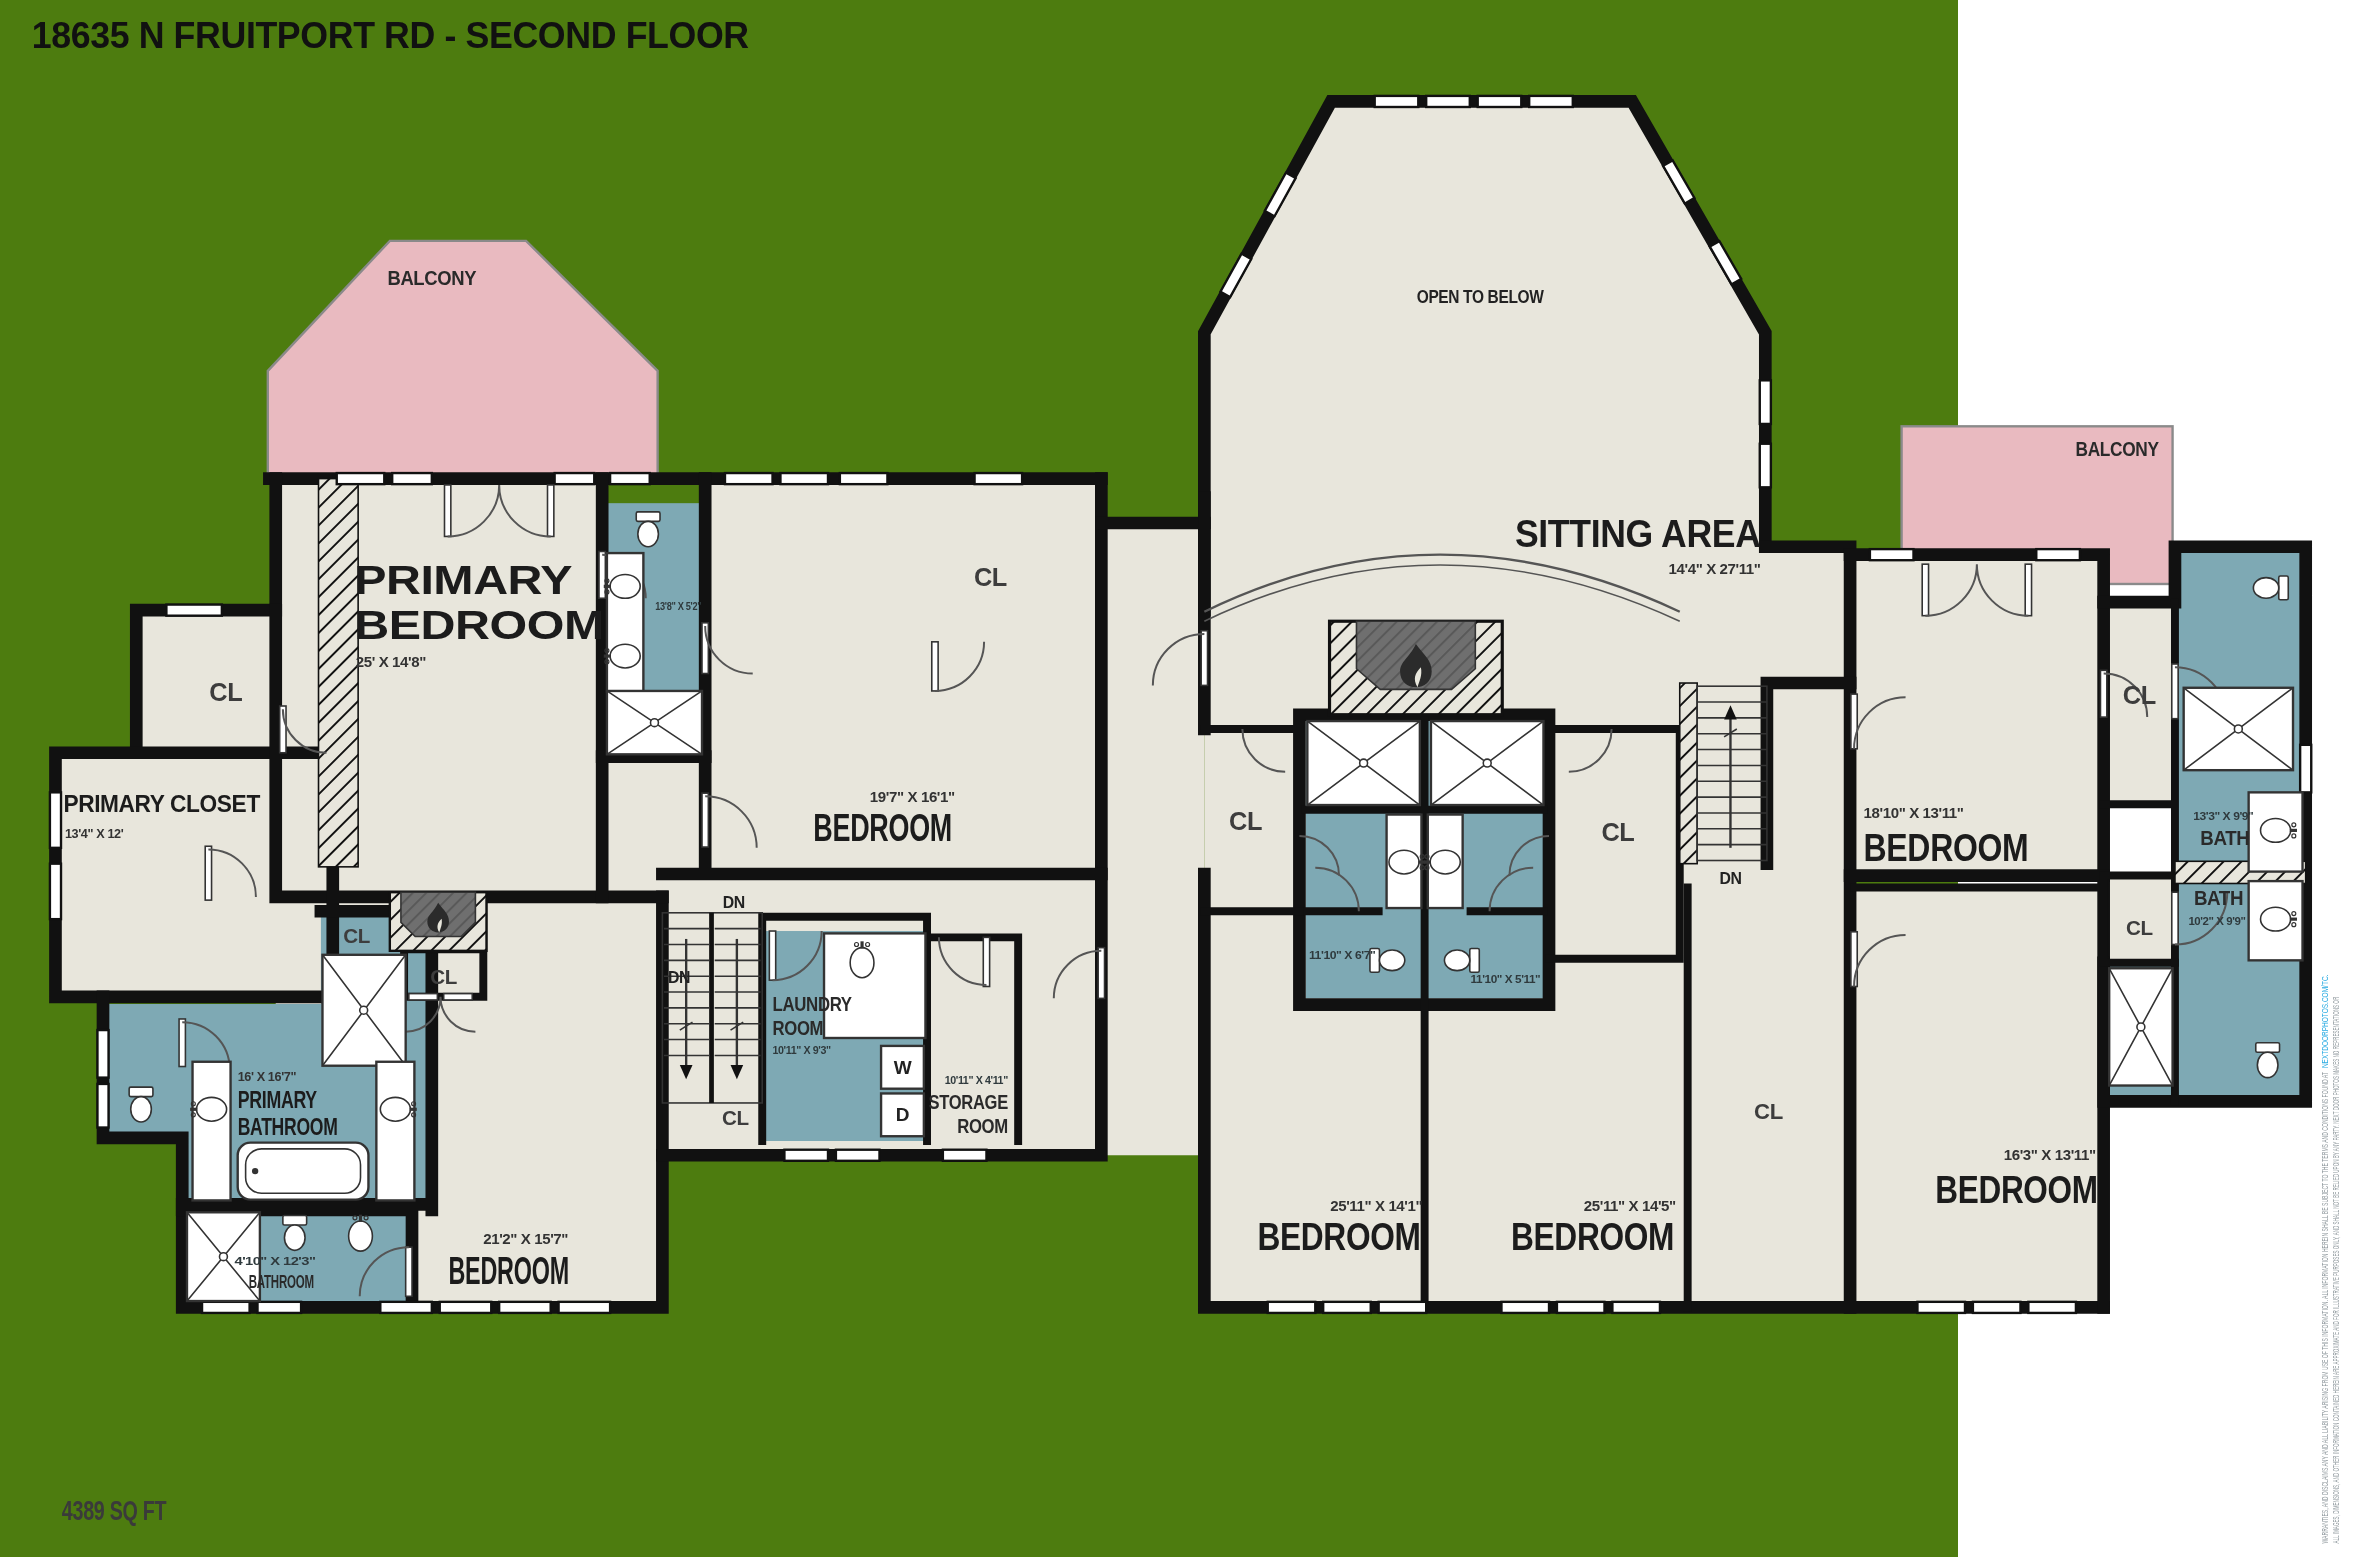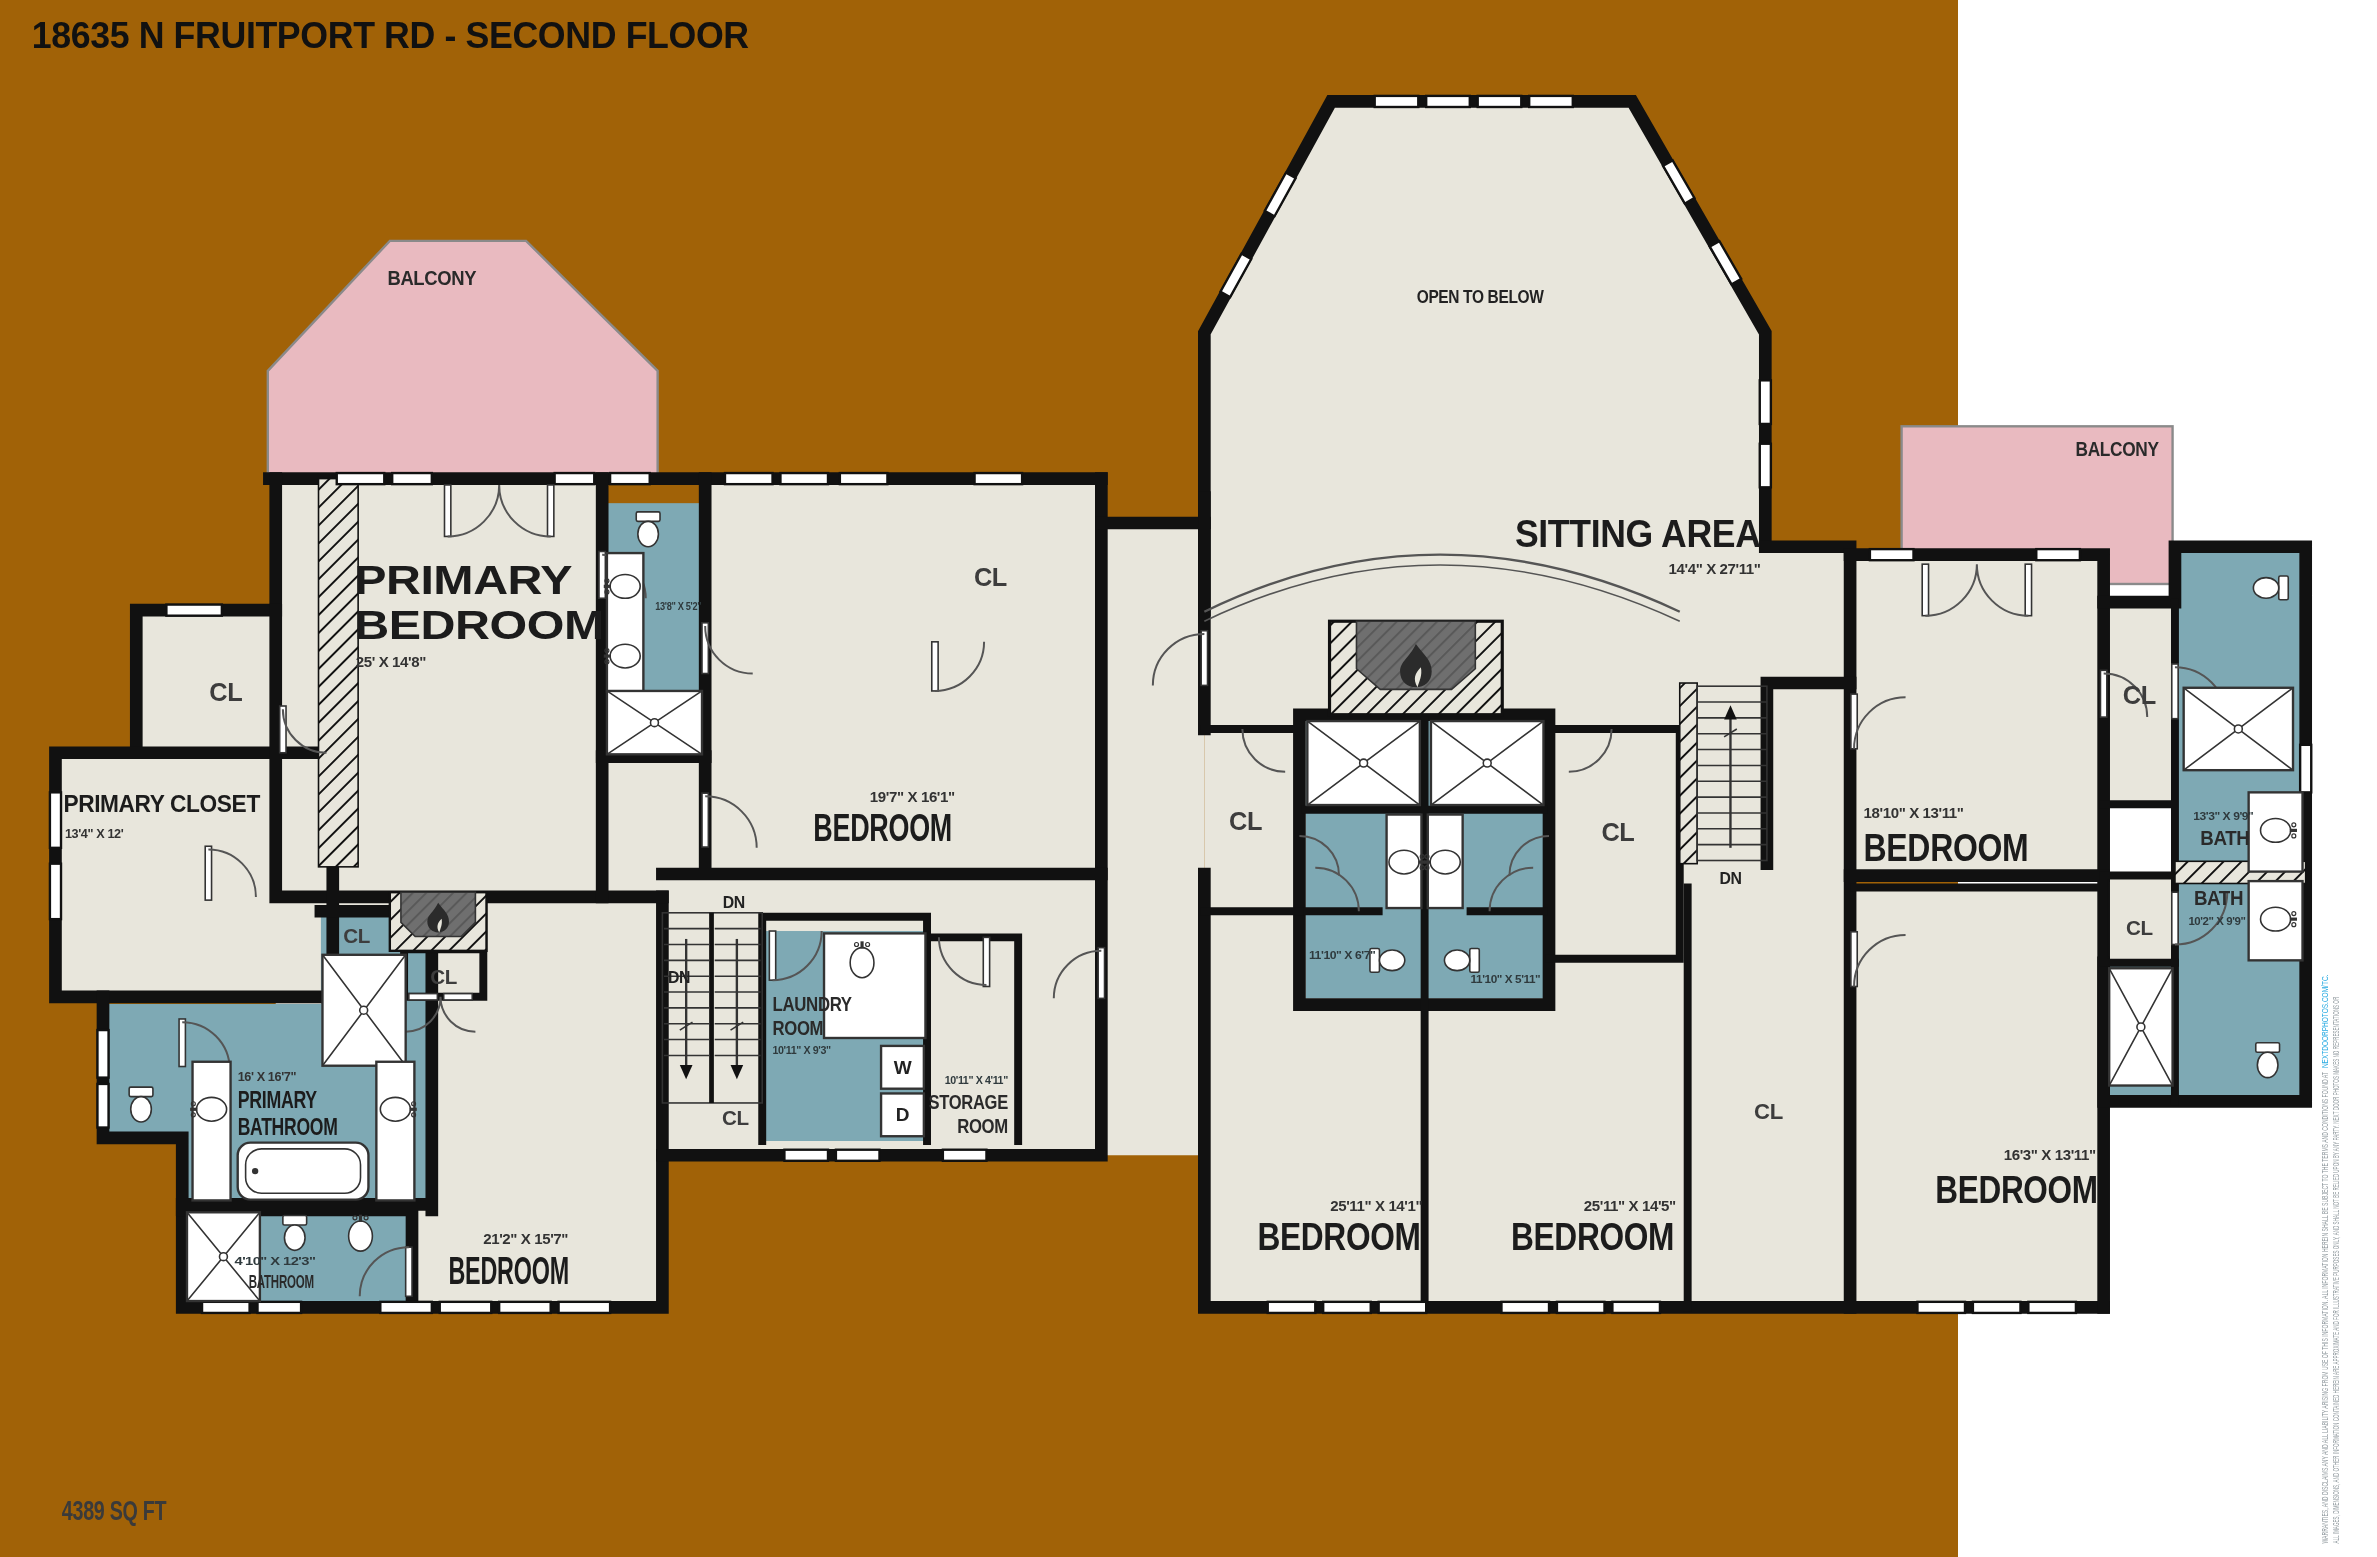--- a/index.html
+++ b/index.html
@@ -1,16 +1,16 @@
 <!DOCTYPE html>
 <html style="font-size:12.7px"><head>
 <meta charset="utf-8">
 <style>
   html,body{margin:0;padding:0;background:#fff;}
-  .plan-wrap{width:1958px;height:1557px;position:relative;background:#a16207;}
+  .plan-wrap{width:1958px;height:1557px;position:relative;background:#4d7c0f;}
   svg{display:block;}
   text{font-family:"Liberation Sans",sans-serif;font-weight:700;letter-spacing:-0.5px;}
   .t-title{font-size:47px;fill:#111;}
   .t-area{font-size:36px;fill:#3a3a3a;}
   .t-big{font-size:50px;fill:#1c1c1c;}
   .t-big2{font-size:52px;fill:#1c1c1c;}
   .t-med{font-size:30px;fill:#1c1c1c;}
   .t-sm{font-size:26px;fill:#2a2a2a;}
   .t-dim{font-size:19px;fill:#333;}
   .t-tiny{font-size:13.5px;fill:#2f3a3d;}

